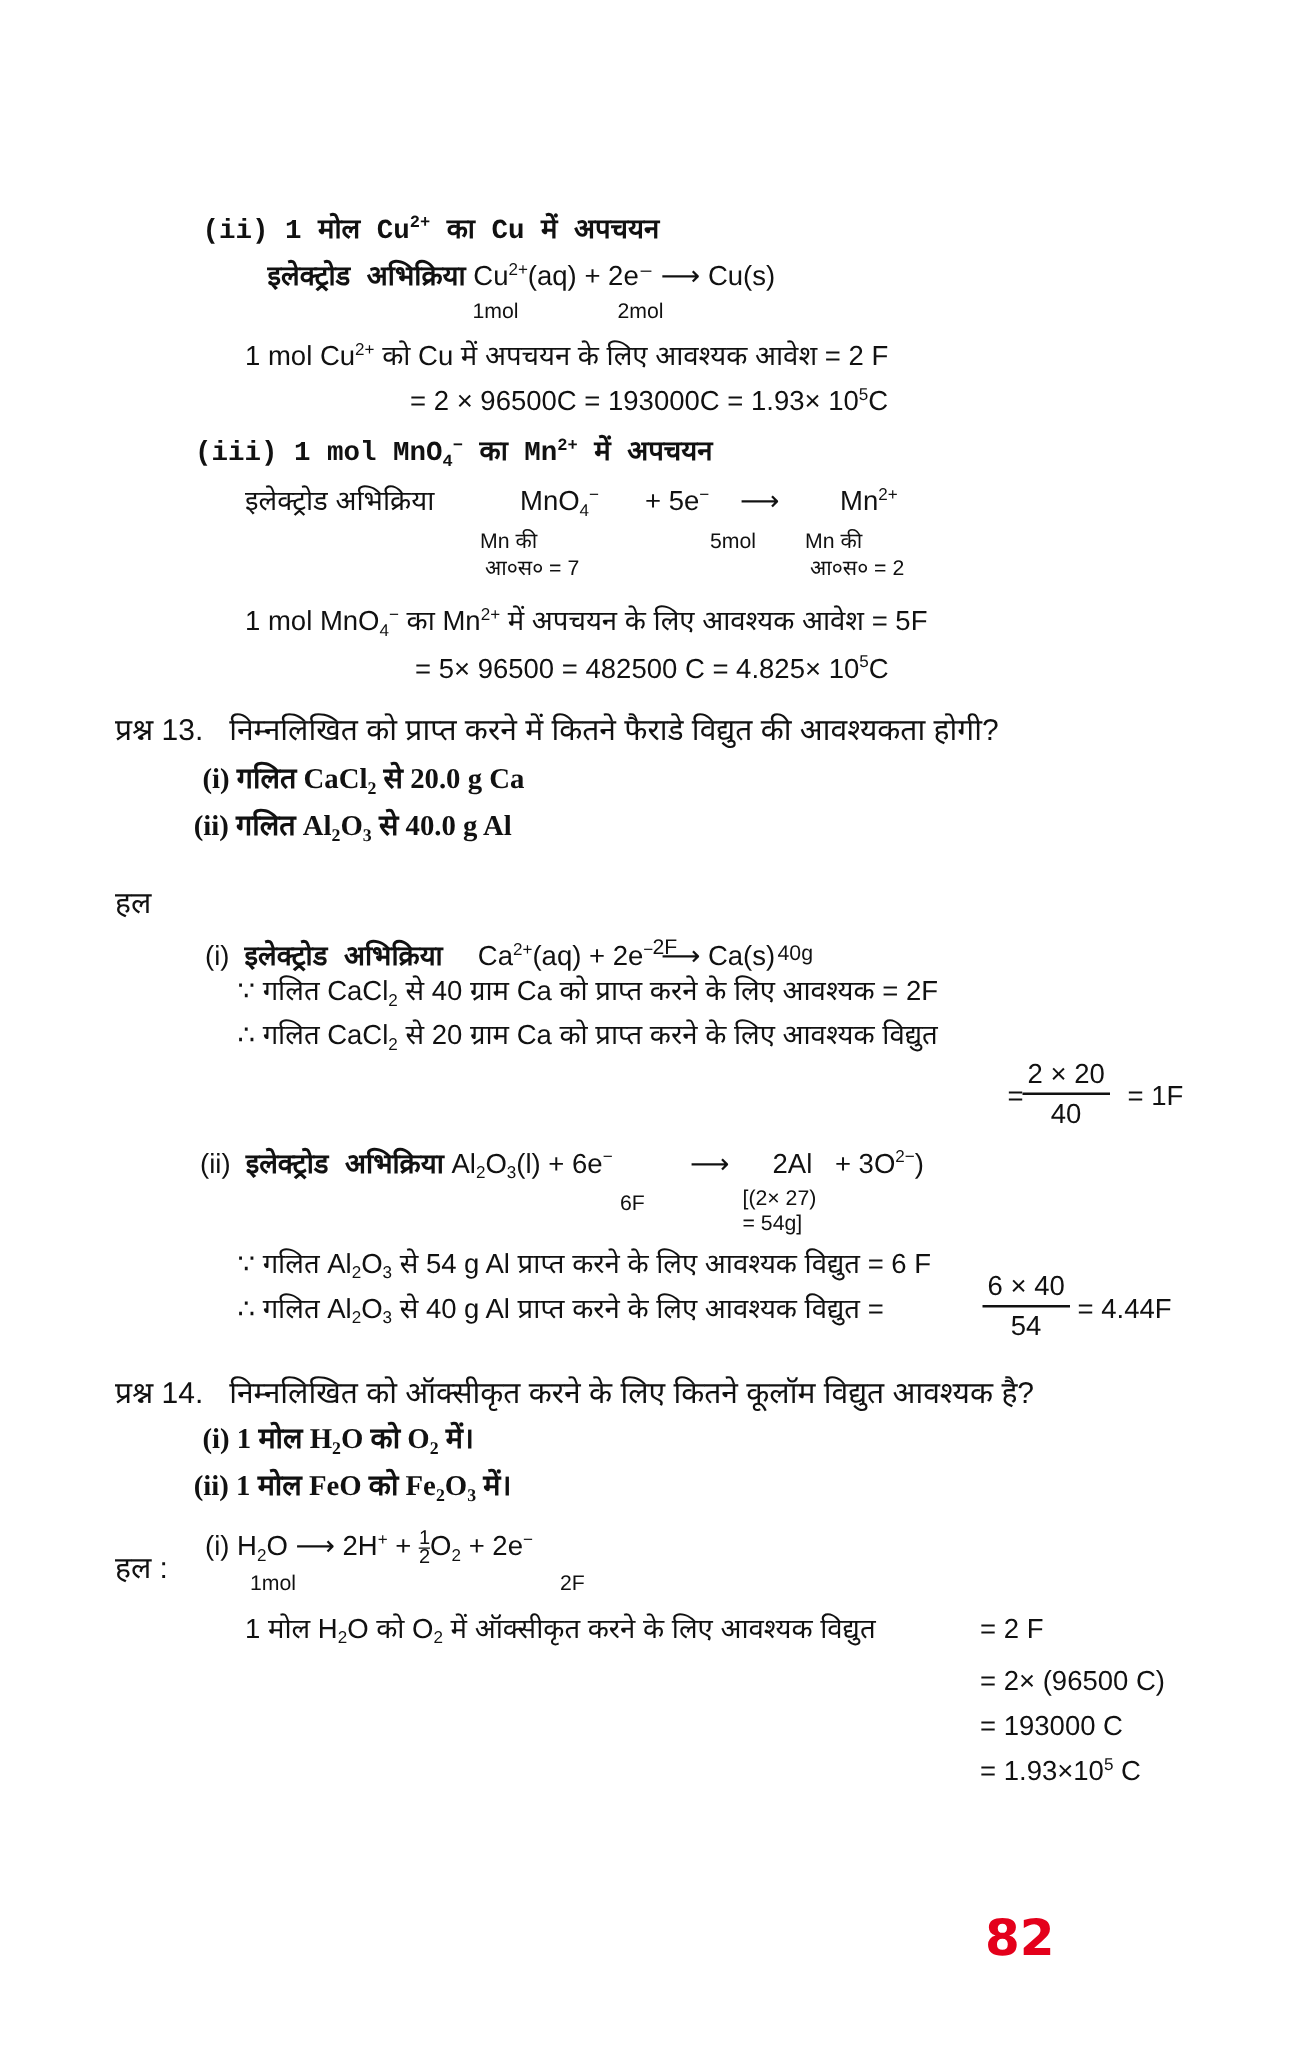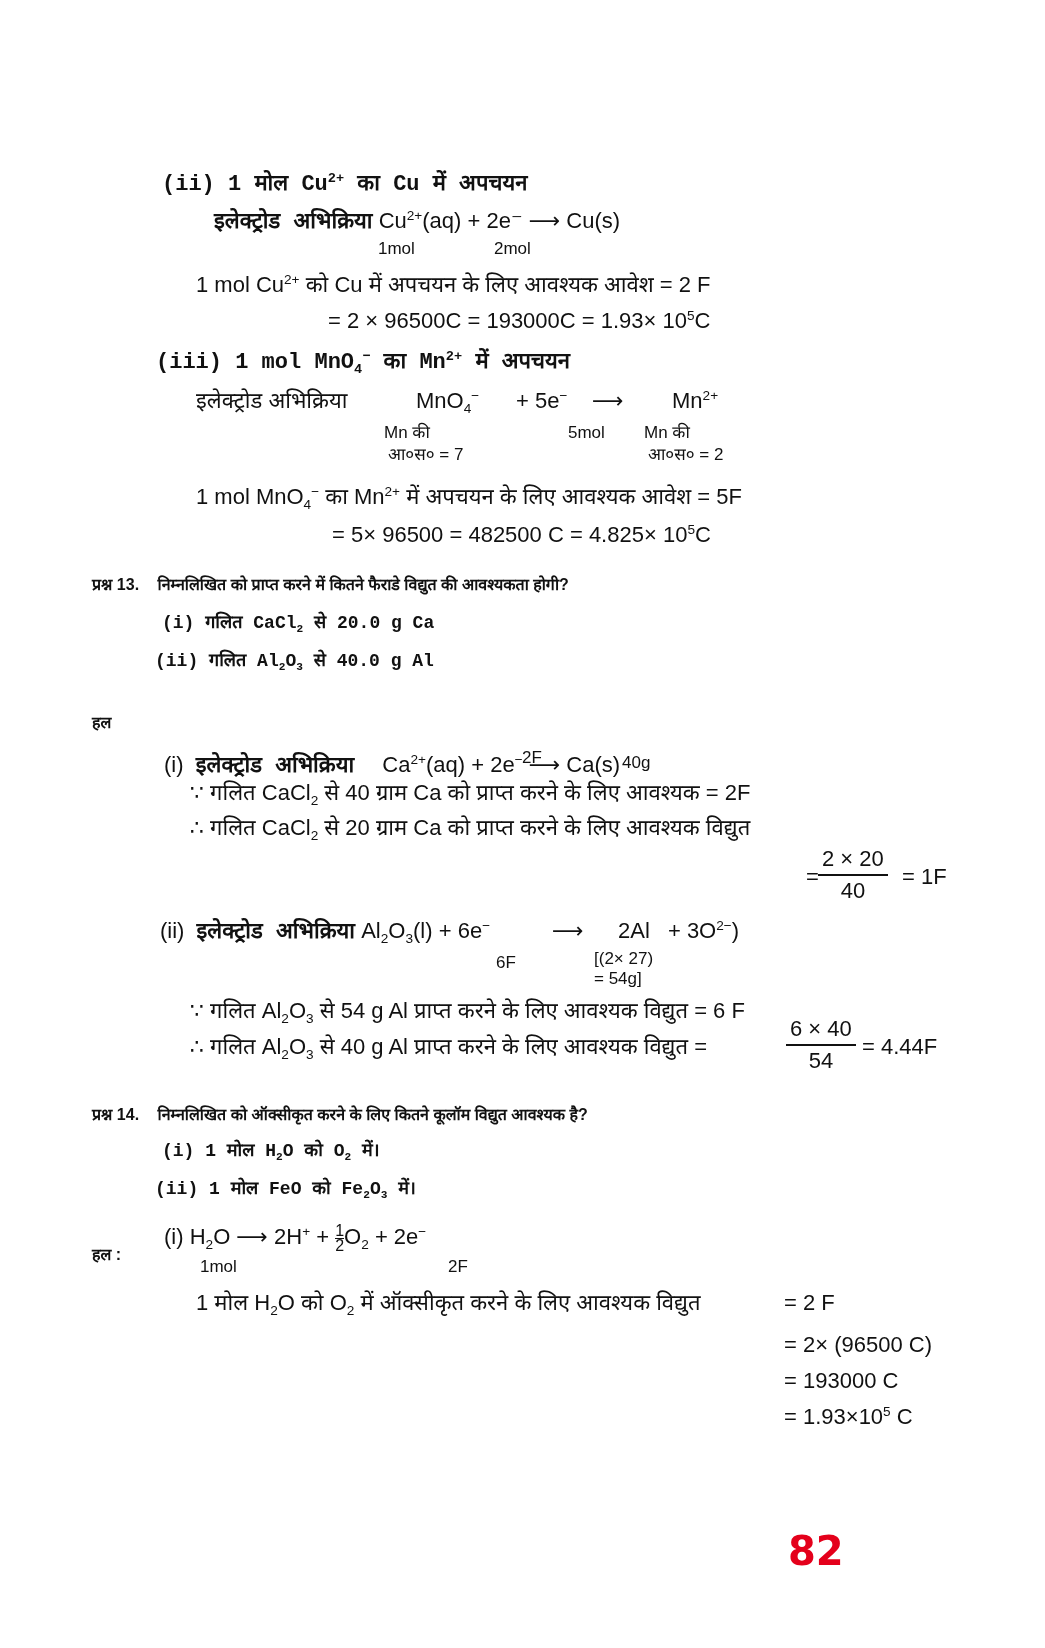--- a/index.html
+++ b/index.html
@@ -1,22 +1,22 @@
 <!DOCTYPE html>
 <html><head>
 <meta charset="utf-8">
 <style>
   html, body { margin: 0; padding: 0; background: #ffffff; }
   body { width: 1045px; height: 1648px; position: relative; overflow: hidden;
          font-family: "Liberation Sans", "DejaVu Sans", sans-serif; color: #111; }
   .ln { position: absolute; white-space: nowrap; font-size: 22px; line-height: 26px; }
   .bold { font-weight: bold; font-family: Liberation Mono, monospace; }
-  .serif { font-family: Liberation Mono, monospace; font-size: 18px; }
+  .serif { font-family: Liberation Serif, serif; font-size: 23px; }
   .sm { font-size: 17px; }
-  .qhead { font-weight: bold; font-size: 16px; }
+  .qhead { font-weight: normal; font-size: 24px; }
   sup { font-size: 0.62em; vertical-align: 0.6em; line-height: 0; }
   sub { font-size: 0.62em; vertical-align: -0.35em; line-height: 0; }
   .frac { position: absolute; text-align: center; }
   .frac .num { display: block; border-bottom: 2px solid #111; padding: 0 4px 2px; }
   .frac .den { display: block; padding-top: 2px; }
   .pageno { position: absolute; font-weight: bold; font-size: 40px; color: #e4001b;
             font-family: "DejaVu Sans", "Liberation Sans", sans-serif; }
 </style>
 </head>
 <body>

